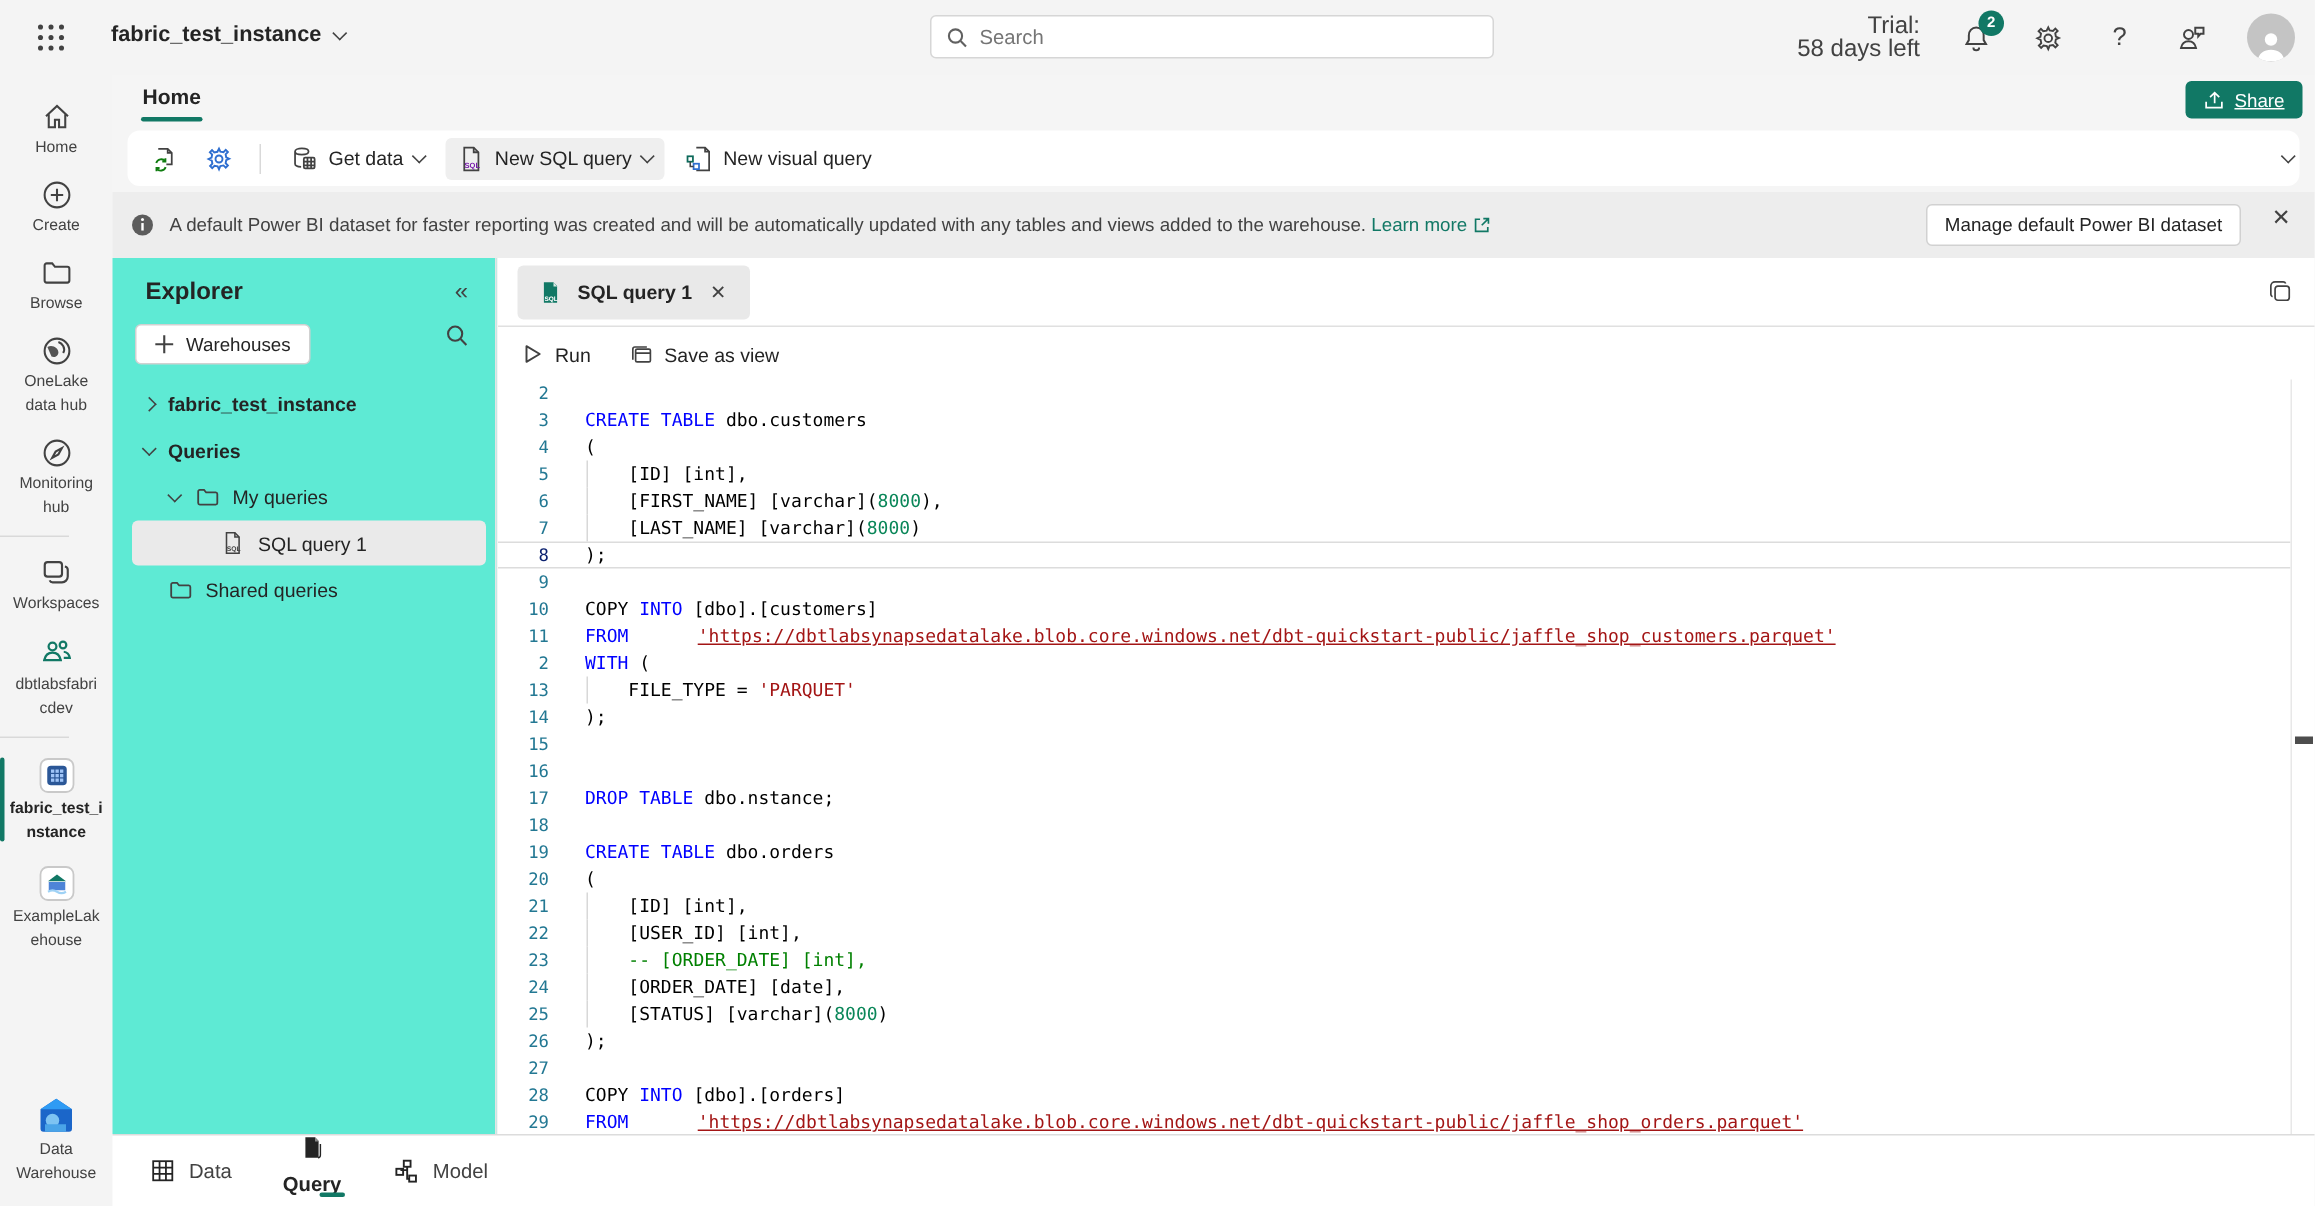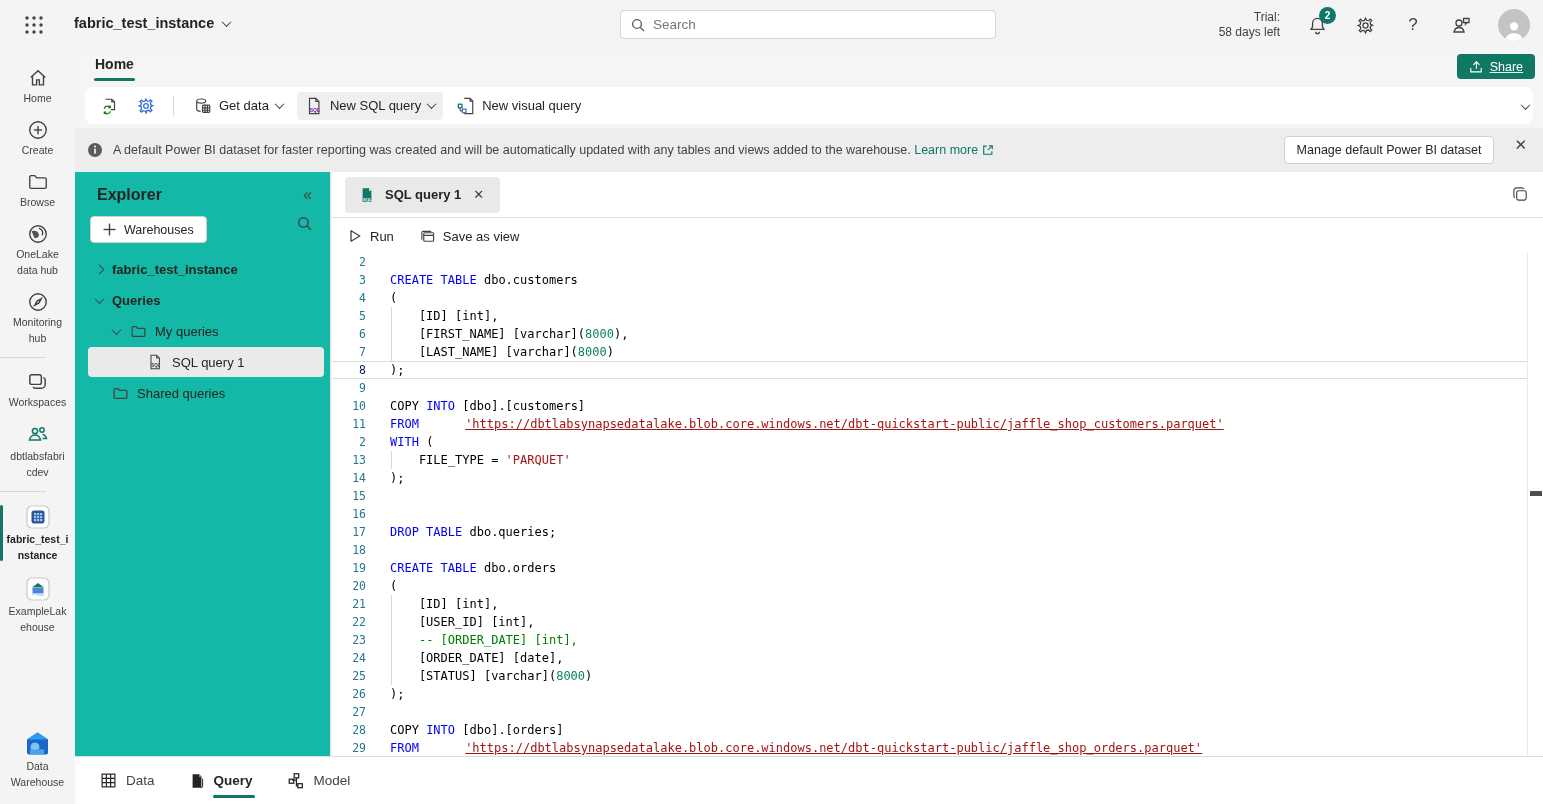--- a/index.html
+++ b/index.html
@@ -8,21 +8,21 @@
   
   #topbar { position:absolute; left:0; top:0; width:1543px; height:50px; background:#f4f4f4; display:flex; align-items:center; }
   #waffle { position:absolute; left:22px; top:13px; width:24px; height:24px; display:flex; align-items:center; justify-content:center; cursor:pointer; }
   #ws-name { position:absolute; left:74px; top:15px; font-size:14.5px; font-weight:600; display:flex; align-items:center; gap:9px; cursor:pointer; }
   .chev { display:inline-block; width:7px; height:7px; border-right:1.6px solid #424242; border-bottom:1.6px solid #424242; }
   .chev.down { transform:rotate(45deg) translate(-1px,-1px); }
   .chev.right { transform:rotate(-45deg); }
   #searchbox { position:absolute; left:584px; top:10px; width:376px; height:29px; background:#fff; border:1px solid #d6d6d6; border-radius:4px; display:flex; align-items:center; padding:0 10px; gap:8px;margin-left:36px; }
   #searchbox input { border:none; outline:none; font-size:13.5px; color:#616161; width:100%; background:transparent; font-family:"Liberation Sans",sans-serif; }
   #topbar-right { position:absolute; right:0; top:0; height:50px; display:flex; align-items:center; gap:26px; padding-right:13px; }
-  #trial { text-align:right; font-size:12px; color:#424242; line-height:15px; }
+  #trial { text-align:right; font-size:16px; color:#424242; line-height:15px; }
   .tb-icon { position:relative; width:22px; height:22px; display:flex; align-items:center; justify-content:center; cursor:pointer; color:#424242; }
   #bell-badge { position:absolute; top:-7px; right:-8px; min-width:17px; height:17px; border-radius:50%; background:#117865; color:#fff; font-size:10px; display:flex; align-items:center; justify-content:center; font-weight:600; }
   #help-icon { font-size:17px; color:#424242; }
   #avatar { width:32px; height:32px; border-radius:50%; background:#c4c4c4; display:flex; align-items:flex-end; justify-content:center; overflow:hidden; cursor:pointer; }
 
   
   #rail { position:absolute; left:0; top:50px; width:75px; height:754px; background:#f4f4f4; display:flex; flex-direction:column; align-items:center; padding-top:10px; }
   .rail-item { position:relative; width:75px; display:flex; flex-direction:column; align-items:center; gap:3px; padding:7px 2px; cursor:pointer; }
   .rail-item .rlabel { font-size:10.5px; color:#424242; line-height:13px; text-align:center; word-break:break-all; }
   .rail-item.selected .rlabel { font-weight:700; color:#242424; }
@@ -47,21 +47,21 @@
 
   
   #banner { position:absolute; left:75px; top:128px; width:1468px; height:44px; background:#ededed; display:flex; align-items:center; padding:0 12px; gap:10px; }
   #banner-text { font-size:12.5px; color:#424242; }
   #learn-more { color:#117865; text-decoration:none; cursor:pointer; display:inline-flex; align-items:center; gap:4px; }
   #banner-right { margin-left:auto; display:flex; align-items:flex-start; gap:16px; }
   #manage-btn { height:28px; background:#fff; border:1px solid #d1d1d1; border-radius:4px; font-size:12.5px; color:#242424; padding:0 12px; cursor:pointer; font-family:"Liberation Sans",sans-serif; }
   .x-icon { font-size:15px; color:#424242; cursor:pointer; padding:0 4px; }
 
   
-  #explorer { position:absolute; left:75px; top:172px; width:256px; height:584px; background:#14b8a6; border-right:1px solid #e4e4e4; }
+  #explorer { position:absolute; left:75px; top:172px; width:256px; height:584px; background:#5eead4; border-right:1px solid #e4e4e4; }
   #explorer-header { display:flex; align-items:center; justify-content:space-between; padding:14px 18px 10px 22px; }
   #explorer-title { font-size:16px; font-weight:700; }
   #collapse-icon { font-size:16px; color:#424242; cursor:pointer; }
   #explorer-actions { display:flex; align-items:flex-start; justify-content:space-between; padding:2px 18px 10px 15px; }
   #warehouses-btn { height:27px; border:1px solid #d1d1d1; background:#fff; border-radius:4px; font-size:12.5px; color:#242424; display:flex; align-items:center; gap:8px; padding:0 12px; cursor:pointer; font-family:"Liberation Sans",sans-serif; }
   .tree-row { height:30px; display:flex; align-items:center; font-size:13px; color:#242424; cursor:pointer; gap:8px; margin:1px 6px 1px 13px; border-radius:4px; padding-left:4px; }
   .tree-row.selected { background:#eaeaea; }
   .tree-row .tlabel { white-space:nowrap; }
   .tree-row.bold .tlabel { font-weight:700; }
   .tree-chev { flex:0 0 10px; display:flex; justify-content:center; }
@@ -86,21 +86,21 @@
   .code-line.guide::after { content:""; position:absolute; left:59px; top:0; bottom:0; width:1px; background:#d8d8d8; }
   .c-kw { color:#0000ff; } .c-pl { color:#000; }
   .c-str { color:#a31515; } .c-strlink { color:#a31515; text-decoration:underline;margin-left:39px; }
   .c-com { color:#008000; } .c-num { color:#098658; }
   #scroll-strip { position:absolute; right:0; top:81px; width:14px; bottom:0; background:#fff; }
   #scroll-mark { position:absolute; right:1px; top:238px; width:12px; height:5px; background:#4d4d4d; }
 
   
   #statusbar { position:absolute; left:75px; bottom:0; width:1468px; height:48px; background:#fff; border-top:1px solid #dcdcdc; display:flex; align-items:center; gap:34px; padding-left:25px; }
   .status-tab { position:relative; display:flex; align-items:center; gap:9px; font-size:13.5px; color:#424242; cursor:pointer; height:100%; }
-  .status-tab.active { font-weight:700; color:#242424; }
+  .status-tab.active { font-weight:700; color:#242424;flex-direction:column; }
   .status-tab.active::after { content:""; position:absolute; left:24px; right:-2px; bottom:6px; height:3px; background:#117865; border-radius:2px; }
   svg { display:block; }
 </style>
 </head>
 <body>
 
 <div id="topbar">
   <div id="waffle">
     <svg width="20" height="20" viewBox="0 0 20 20">
         <g fill="#424242">
@@ -538,21 +538,21 @@
       <div class="code-line">
         <span class="ln">15</span>
         <span class="code"></span>
       </div>
       <div class="code-line">
         <span class="ln">16</span>
         <span class="code"></span>
       </div>
       <div class="code-line">
         <span class="ln">17</span>
-        <span class="code"><span class="c-kw">DROP TABLE</span><span class="c-pl"> dbo.queries;</span></span>
+        <span class="code"><span class="c-kw">DROP TABLE</span><span class="c-pl"> dbo.nstance;</span></span>
       </div>
       <div class="code-line">
         <span class="ln">18</span>
         <span class="code"></span>
       </div>
       <div class="code-line">
         <span class="ln">19</span>
         <span class="code"><span class="c-kw">CREATE TABLE</span><span class="c-pl"> dbo.orders</span></span>
       </div>
       <div class="code-line">

